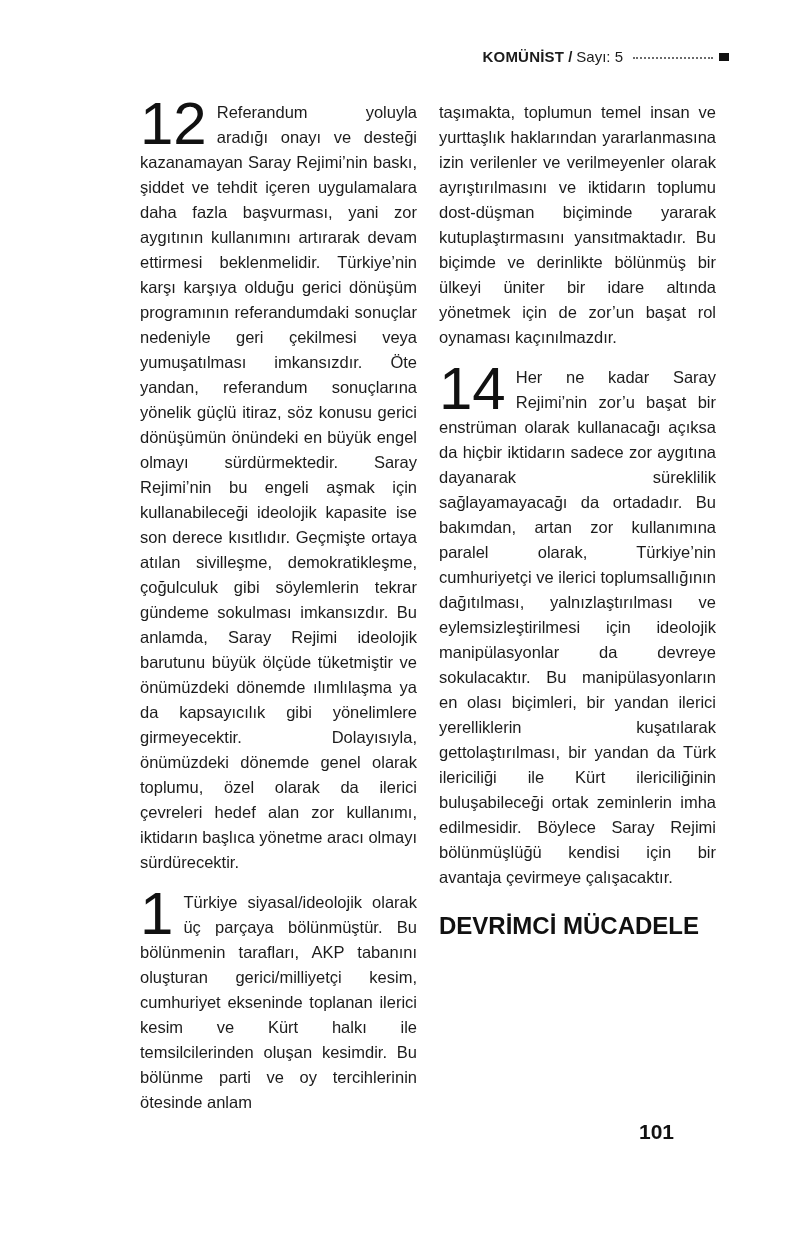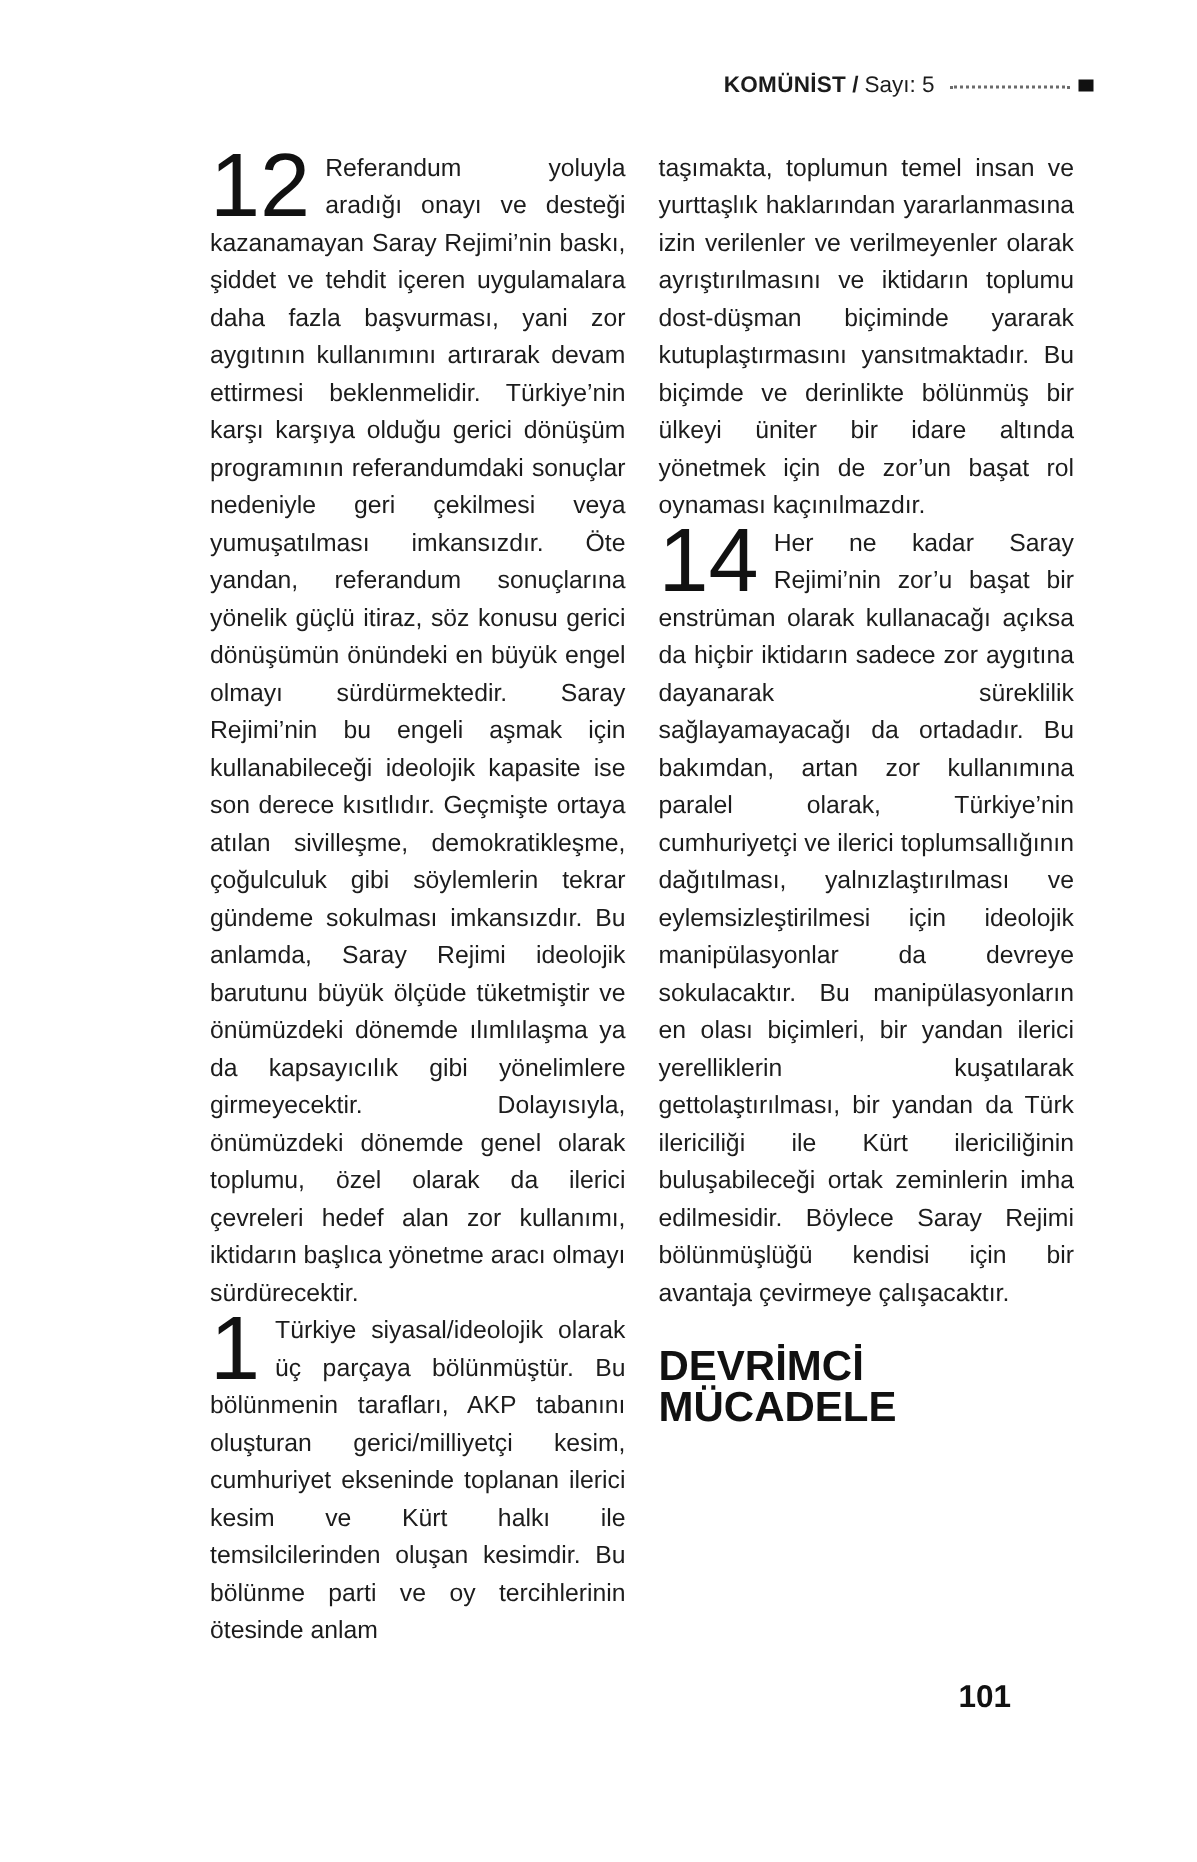--- a/index.html
+++ b/index.html
@@ -54,34 +54,34 @@
     display: flex;
     gap: 22px;
   }
   .col {
     width: 277px;
     font-size: 16.5px;
     line-height: 25px;
     text-align: justify;
   }
   .para { margin: 0; }
-  .para + .para { }
+  .para + .para { margin-top: 15px; }
   .pnum {
     float: left;
     font-size: 60px;
     line-height: 48px;
     font-weight: 400;
     color: #111;
     padding-right: 10px;
   }
 
   
   .section-heading {
     margin: 22px 0 12px 0;
-    font-size: 28px;
+    font-size: 24px;
     line-height: 27px;
     font-weight: bold;
     color: #111;
     text-align: left;
   }
   .section-heading span { display: block; }
 
   
   .footer-pagenum {
     position: absolute;

